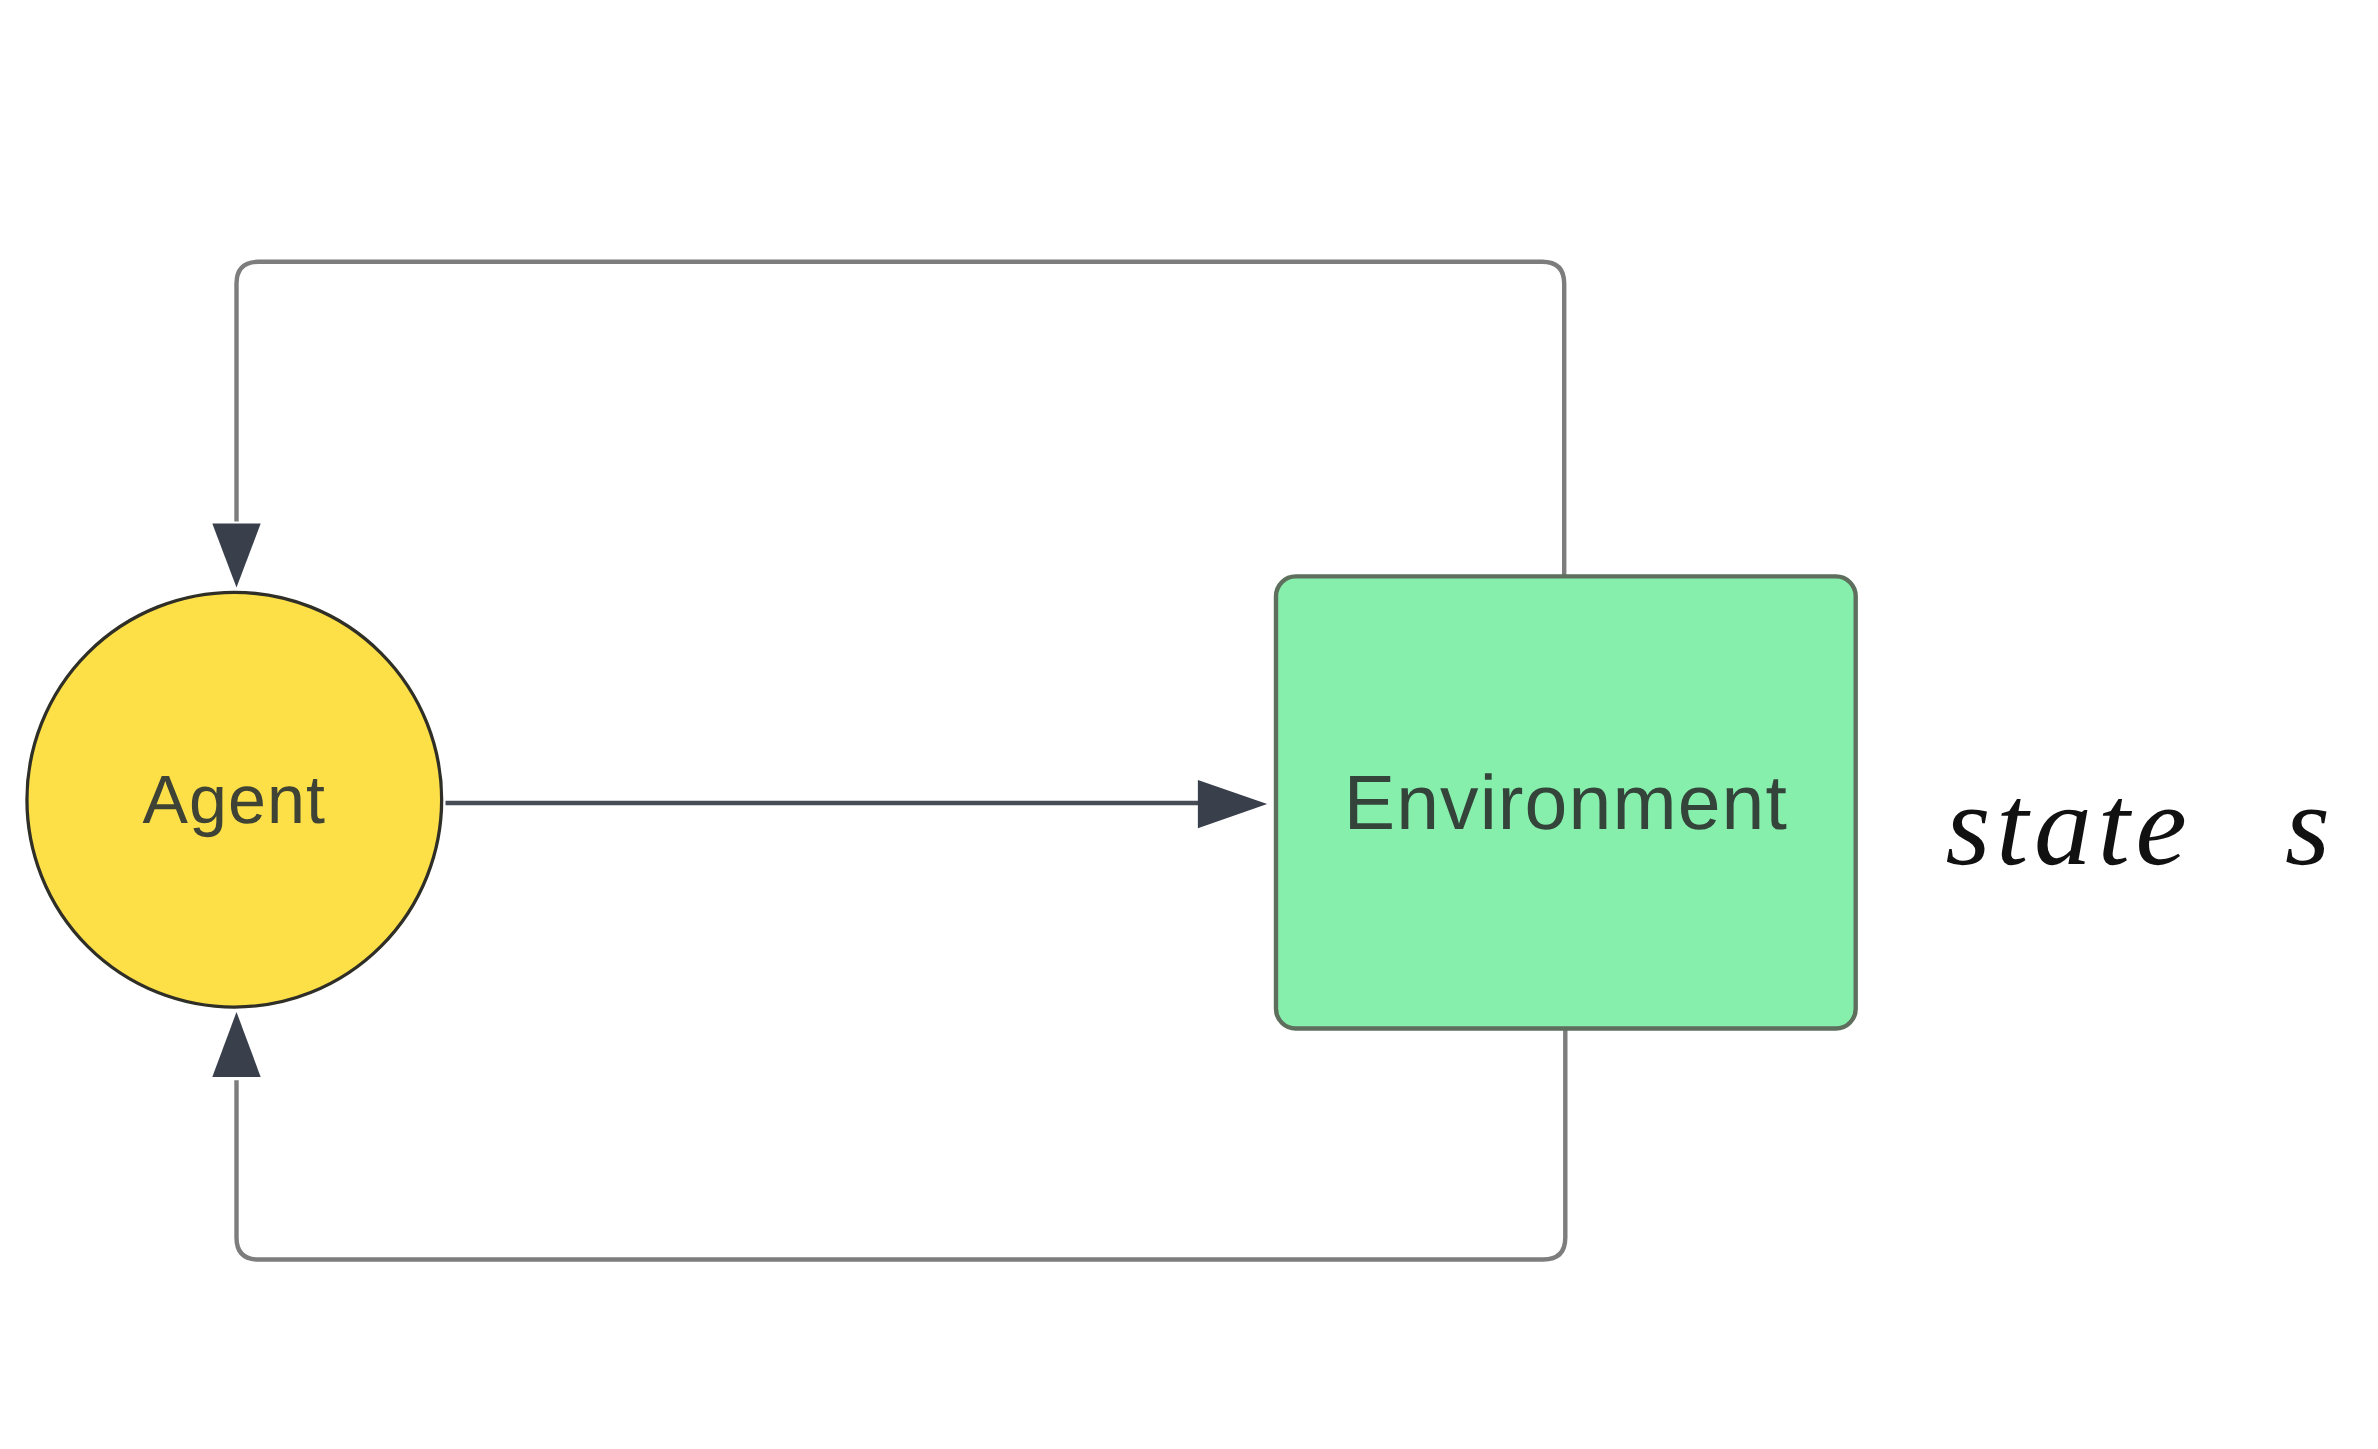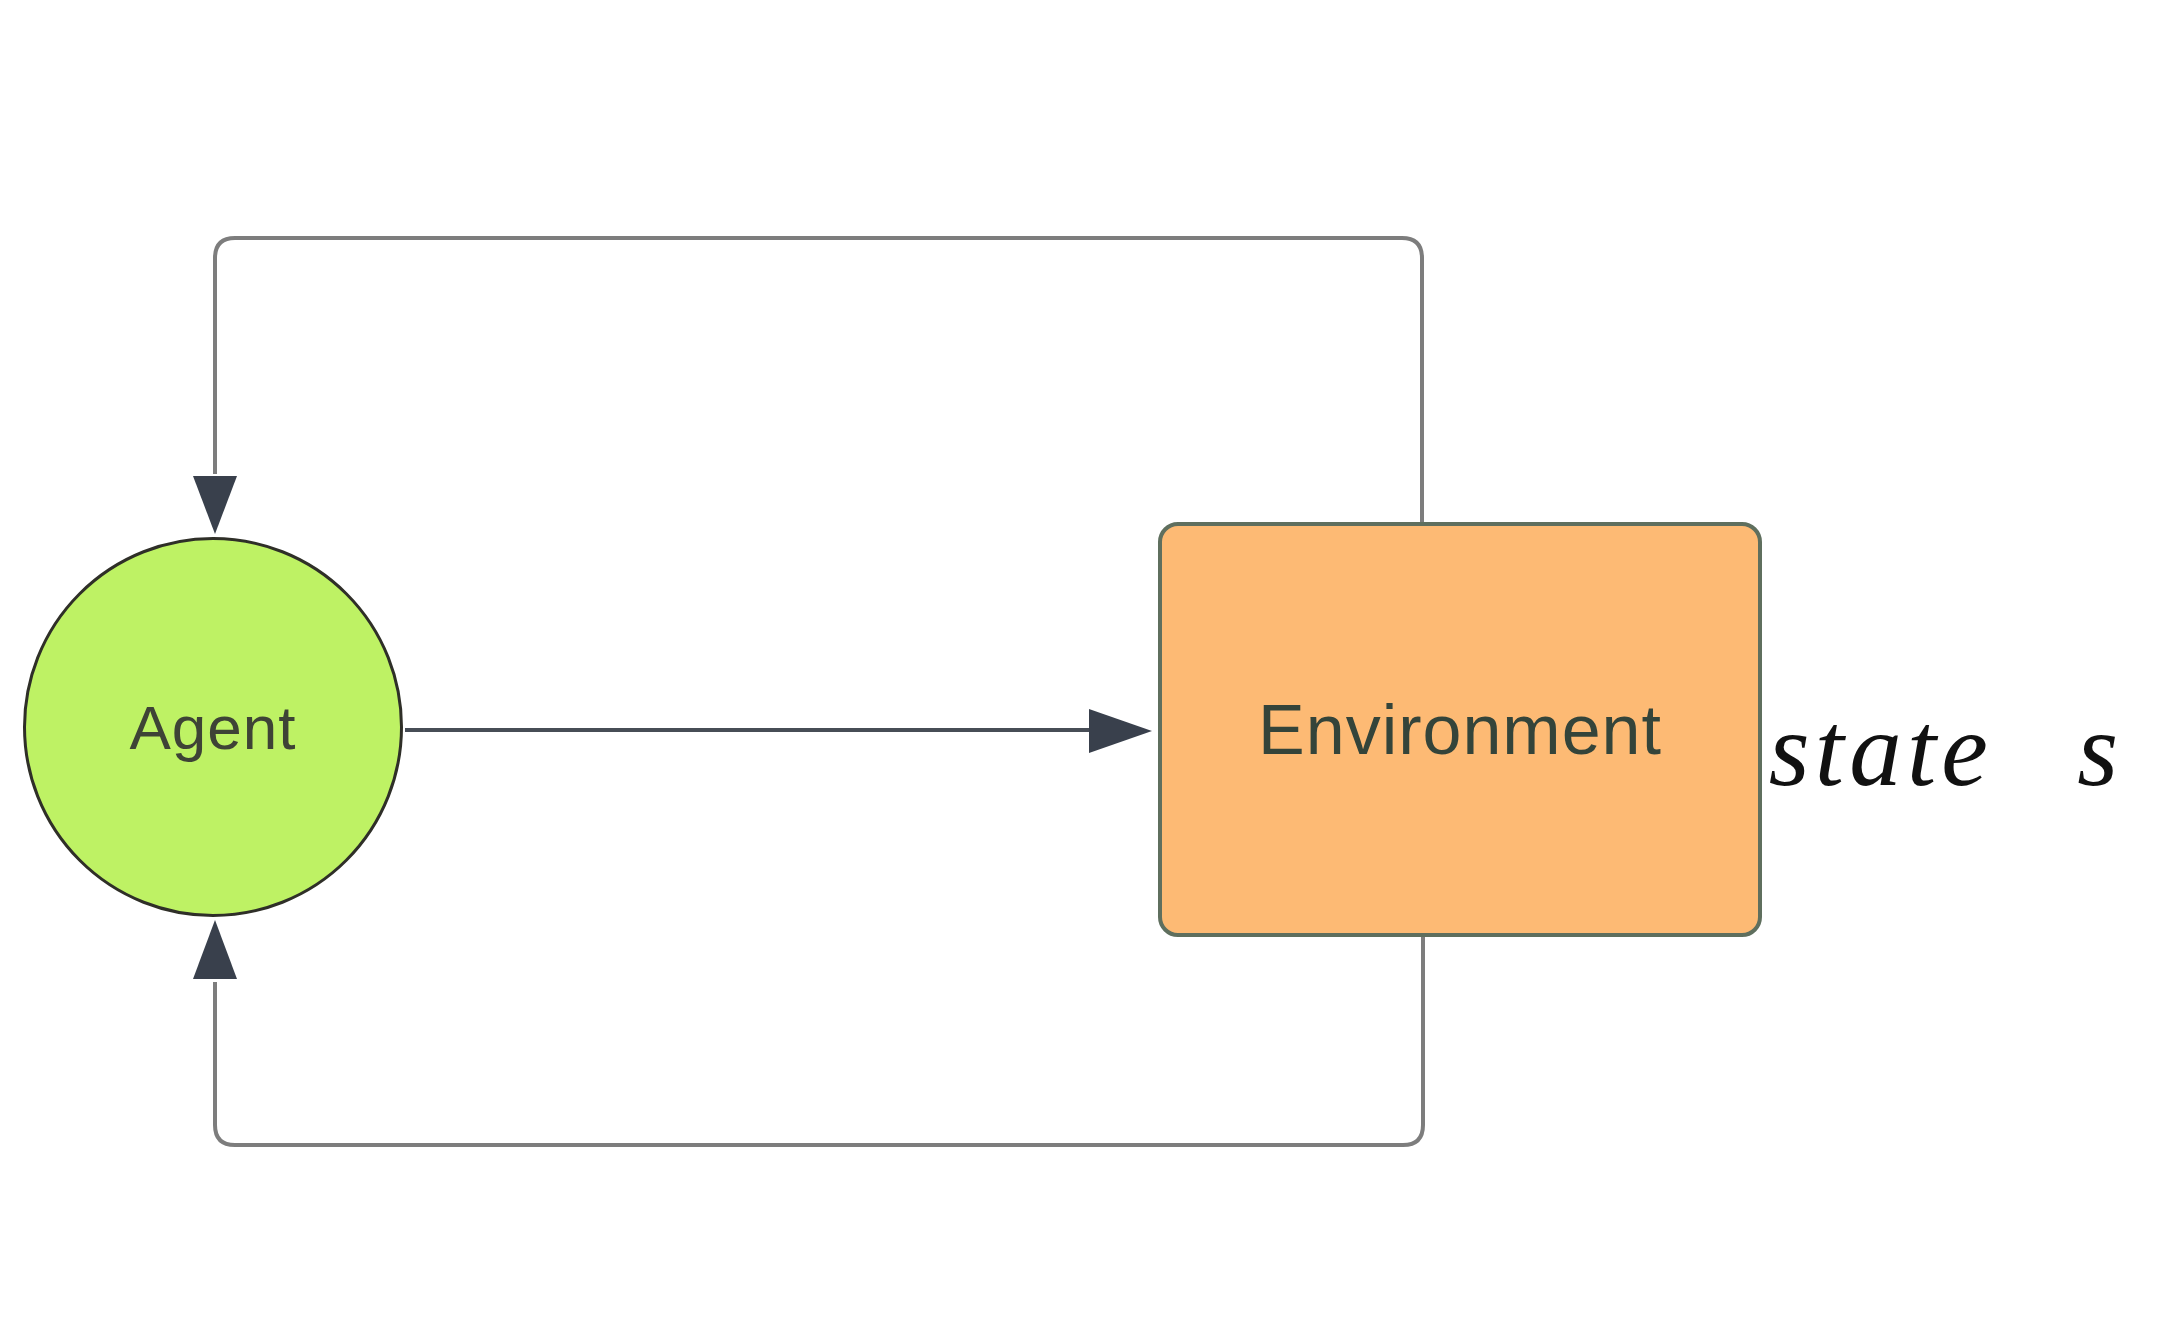--- a/index.html
+++ b/index.html
@@ -21,31 +21,31 @@
     display: flex;
     align-items: center;
     justify-content: center;
     box-sizing: border-box;
     font-family: "Liberation Sans", sans-serif;
   }
   .node-agent {
     left: 23px; top: 537px;
     width: 380px; height: 380px;
     border-radius: 50%;
-    background: #bef264;
+    background: #fde047;
     border: 3px solid #2f2f28;
     color: #3e4336;
     font-size: 62px;
     letter-spacing: 1px;
   }
   .node-environment {
     left: 1158px; top: 522px;
-    width: 604px; height: 415px;
+    width: 531px; height: 415px;
     border-radius: 20px;
-    background: #fdba74;
+    background: #86efac;
     border: 4px solid #5f6f5e;
     color: #34443a;
     font-size: 70px;
     letter-spacing: 1px;
   }
   .edge-label {
     position: absolute;
     width: 800px;
     text-align: center;
     font-style: italic;

